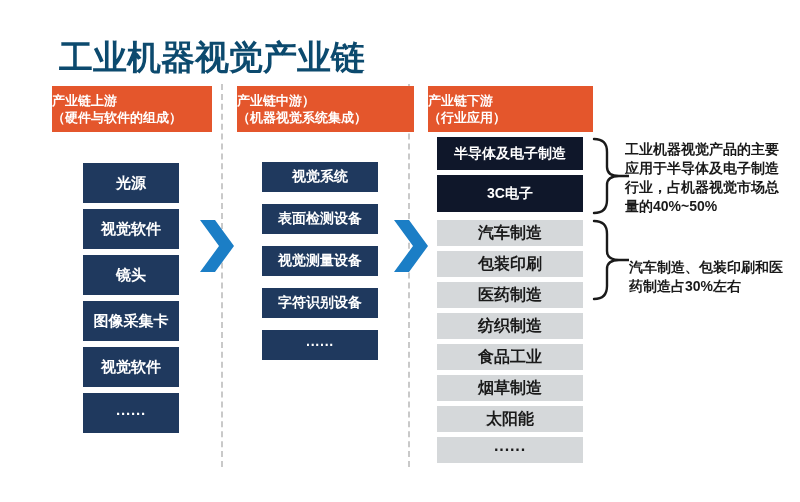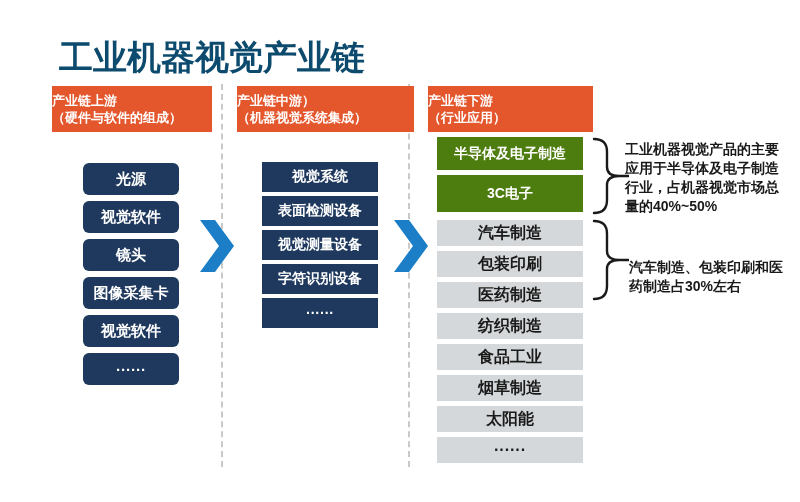--- a/index.html
+++ b/index.html
@@ -23,23 +23,23 @@
     font-weight:bold;font-size:13px;line-height:17px;text-align:center;
   }
 
   .stack{position:absolute;display:flex;flex-direction:column;}
 
   .box{
     display:flex;align-items:center;justify-content:center;
     font-weight:bold;text-align:center;flex:none;
   }
   .navy{background:#1F395E;color:#ffffff;font-size:15px;}
-  .col1 .box{height:32px;margin-bottom:6px;border-radius:6px;}
-  .col2 .box{height:30px;margin-bottom:4px;font-size:14px;}
-  .green{background:#4d7c0f;color:#ffffff;font-size:14px;}
+  .col1 .box{height:40px;margin-bottom:6px;}
+  .col2 .box{height:30px;margin-bottom:12px;font-size:14px;}
+  .green{background:#0f172a;color:#ffffff;font-size:14px;}
   .gray{background:#D5D8DA;color:#1a1a1a;font-size:16px;height:26px;margin-bottom:5px;}
   .g1{height:33px;margin-bottom:5px;}
   .g2{height:37px;}
 
   .chevron{position:absolute;}
   .brace{position:absolute;}
 
   .note{
     position:absolute;width:158px;
     font-size:14px;line-height:19px;font-weight:bold;color:#1a1a1a;

